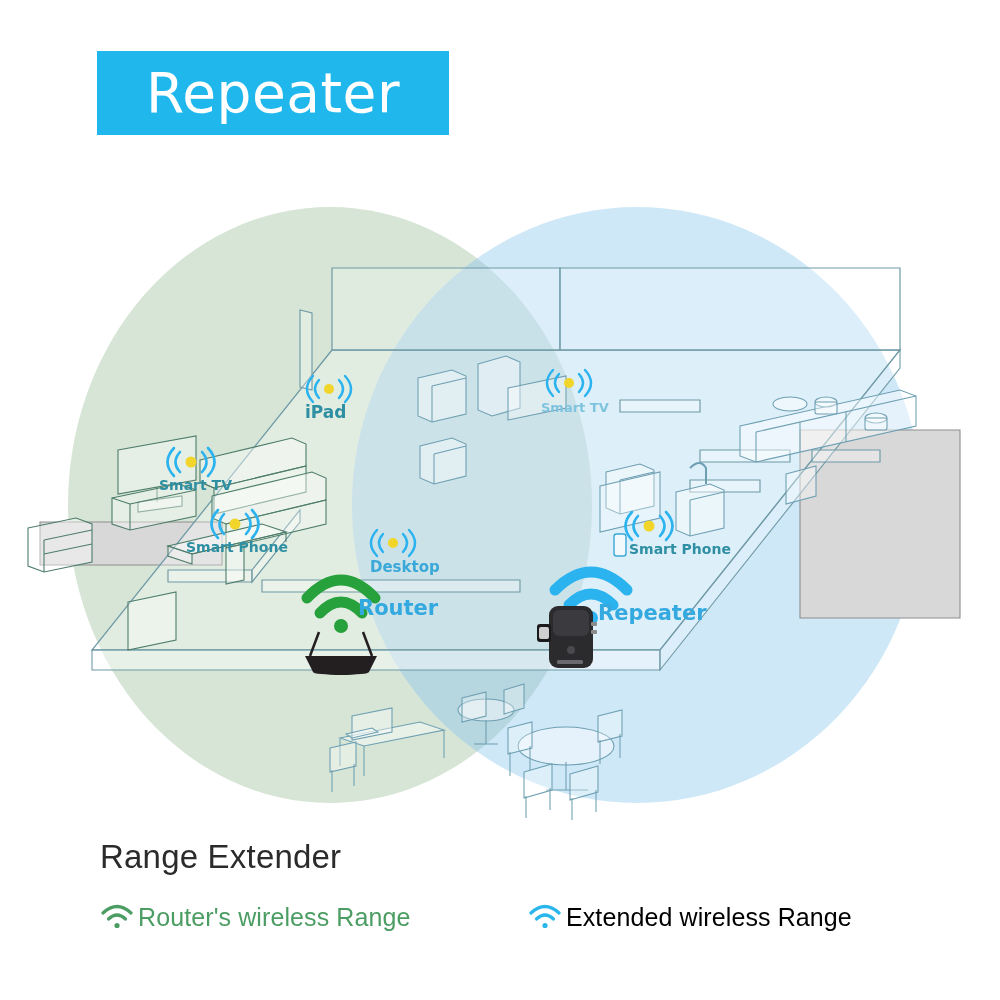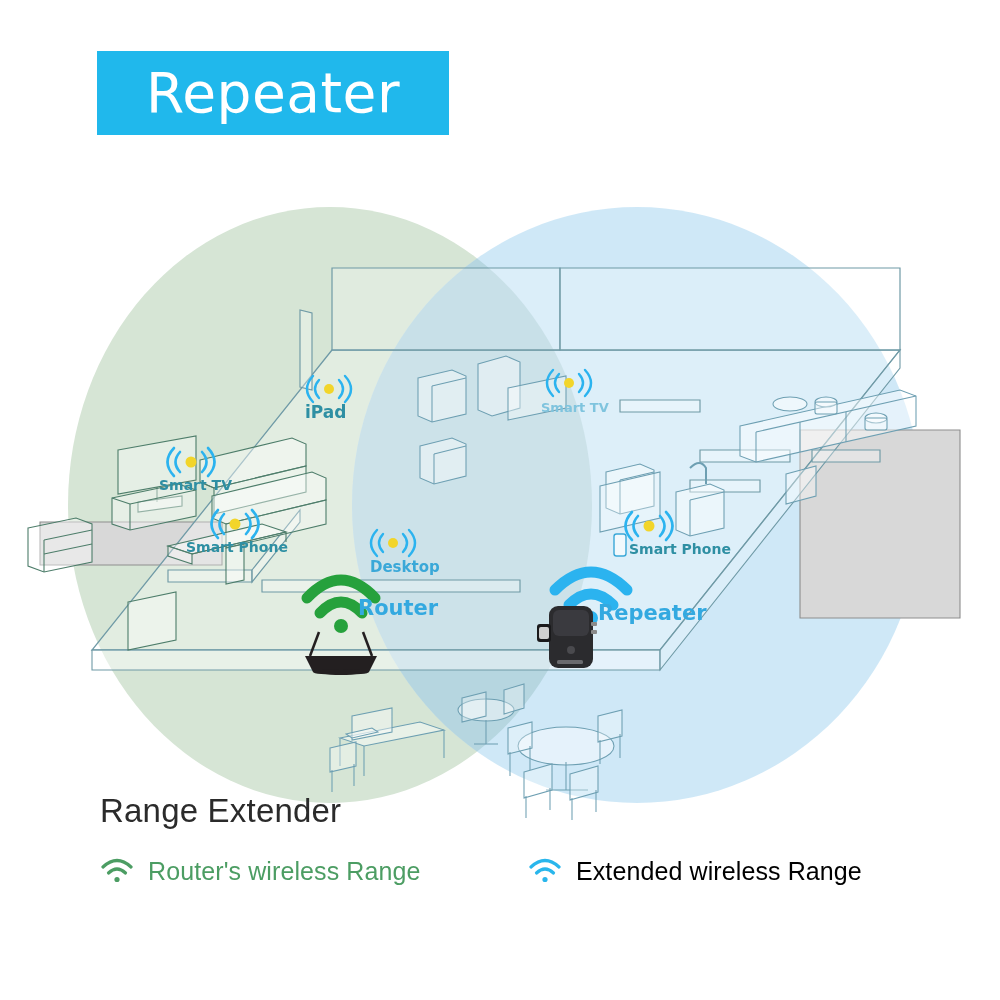--- a/index.html
+++ b/index.html
@@ -44,39 +44,39 @@
     top: 150px;
     width: 1000px;
     height: 680px;
   }
   #scene svg { display: block; }
 
   
   #bottom-block {
     position: absolute;
     left: 0;
-    top: 785px;
+    top: 831px;
     width: 897px;
     height: 170px;
   }
   #range-extender-title {
     position: absolute;
     left: 100px;
     top: 7px;
     font-size: 33px;
     color: #2b2b2b;
     font-weight: 400;
     letter-spacing: 0.2px;
     white-space: nowrap;
   }
   .legend-row {
     position: absolute;
     display: flex;
     align-items: center;
-    gap: 14px;
+    gap: 4px;
     white-space: nowrap;
   }
   #legend-router  { left: 100px; top: 72px; }
   #legend-extended{ left: 528px; top: 72px; }
   .legend-label {
     font-size: 25px;
     font-weight: 400;
     letter-spacing: 0.1px;
   }
   .legend-icon { width: 34px; height: 28px; flex: none; }

